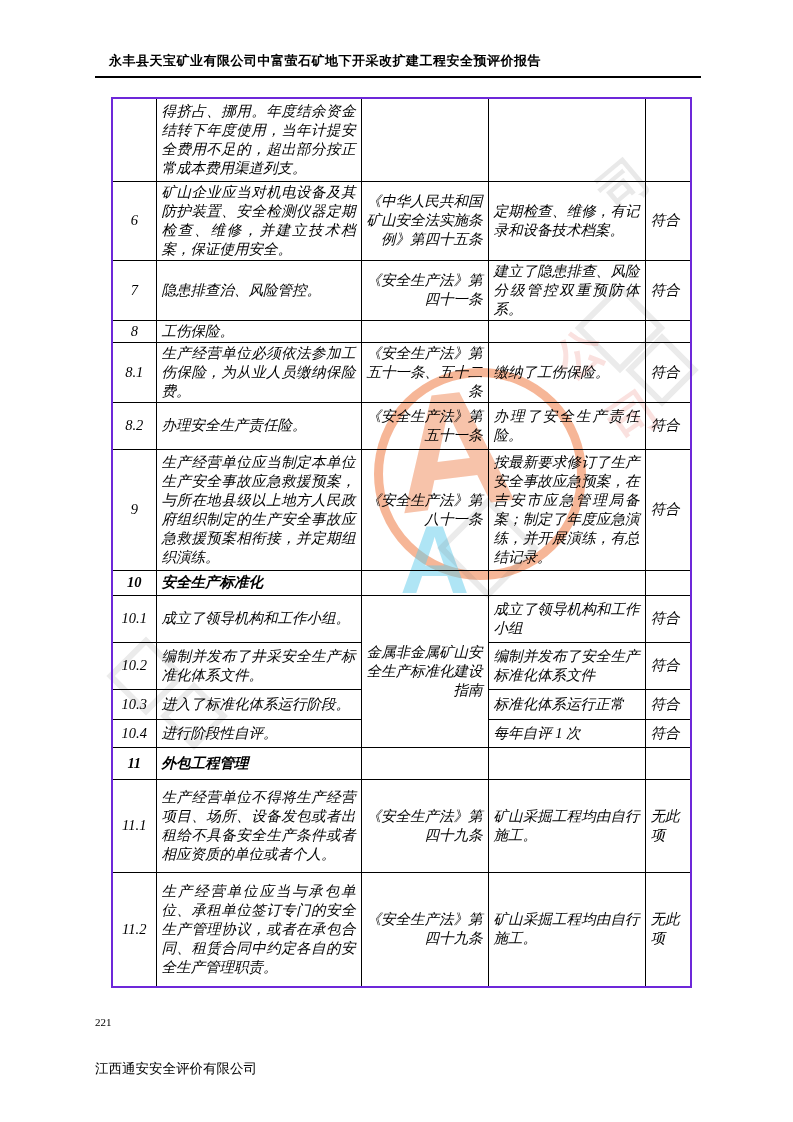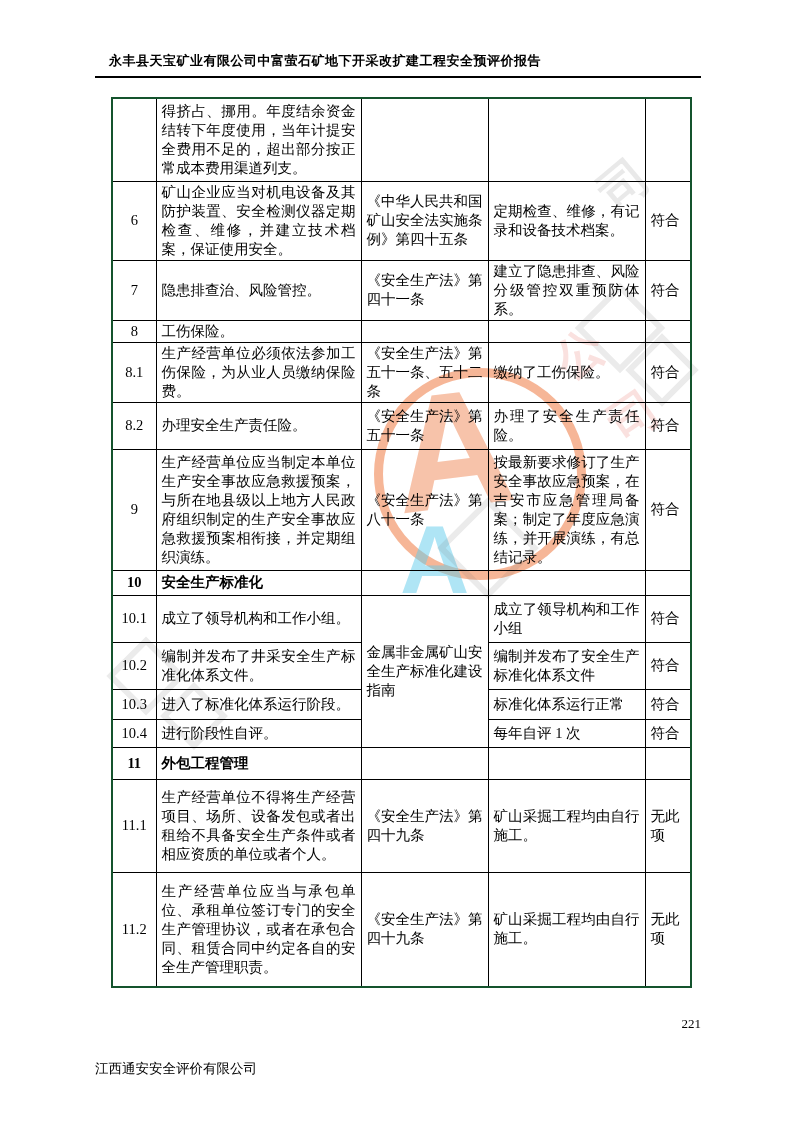--- a/index.html
+++ b/index.html
@@ -32,37 +32,37 @@
     width: 579px;
     font-size: 14.5px; line-height: 19px;
   }
   table.compliance td {
     border: 1px solid #000;
     vertical-align: middle;
     padding: 1px 5px;
     overflow: hidden;
     word-break: break-all;
   }
-  table.compliance { border: 2px solid #14532d; }
+  table.compliance { border: 2px solid #6d28d9; font-style: italic; }
   td.c-no     { text-align: center; padding: 1px 2px; }
   td.c-content{ text-align: left;  text-align: justify; }
-  td.c-basis  { text-align: left; padding: 1px 7px; }
+  td.c-basis  { text-align: right; padding: 1px 7px; }
   td.c-status { text-align: left;  text-align: justify; }
   td.c-result { text-align: left; padding: 1px 3px; }
   .bold { font-weight: bold; }
 
   
   .footer-company {
     position: absolute; left: 95px; top: 1018px;
     font-size: 13.5px;
     margin-top: 42px;
   }
   .footer-page {
     position: absolute; left: 95px; top: 1016px; width: 606px;
-    text-align: right; font-size: 13px;
+    text-align: left; font-size: 11px;
   }
 
   
   .wm { position: absolute; pointer-events: none; }
   .stamp-ring {
     left: 374px; top: 368px; width: 212px; height: 212px;
     border: 9px solid rgba(238,122,66,0.55);
     border-radius: 50%;
   }
   .stamp-letter {

